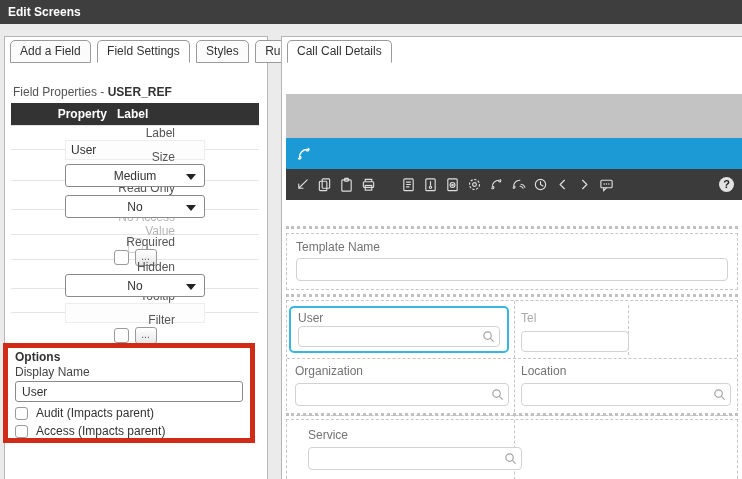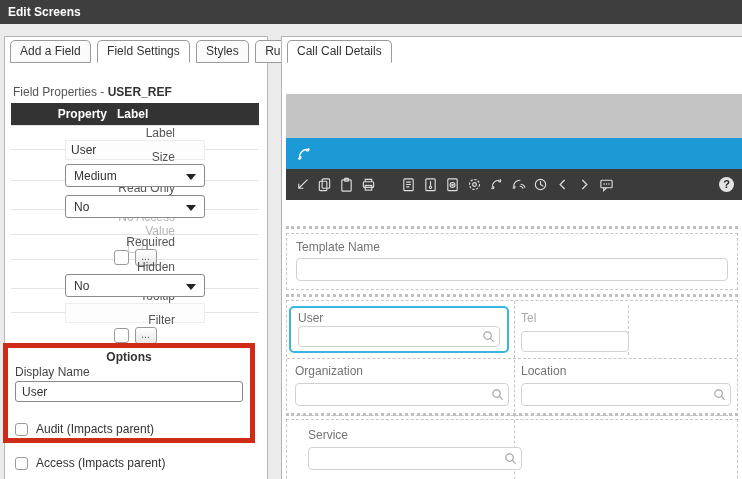--- a/index.html
+++ b/index.html
@@ -38,47 +38,47 @@
   .prow .col-l { width:96px; text-align:right; padding-right:8px; color:#555; }
   .prow .col-v { flex:1; display:flex; align-items:center; }
   .prow.dim .col-l { color:#b4b4b4; }
   .h24{height:24px}.h25{height:25px}.h27{height:27px}.h29{height:29px}.h31{height:31px}
   .flat-input {
     width:140px; height:20px; border:1px solid #ededed; background:#fdfdfd;
     font-family:inherit; font-size:12px; color:#333; padding:0 5px; outline:none;
   }
   .selbox {
     width:140px; height:23px; border:1px solid #8a8a8a; border-radius:3px; background:#fff;
-    display:flex; align-items:center; padding:0 8px; cursor:pointer; position:relative; color:#333;
+    display:flex; align-items:center; padding:0 8px; cursor:pointer; position:relative; color:#333;justify-content:center;
   }
   .selbox .caret { position:absolute; right:8px; top:9px; width:0; height:0;
     border-left:5px solid transparent; border-right:5px solid transparent; border-top:6px solid #222; }
   .cbx {
     width:15px; height:15px; border:1px solid #9a9a9a; border-radius:3px; background:#fff;
     display:inline-block; cursor:pointer; flex:none;
   }
   .cbx.dim { border-color:#cfcfcf; }
   .ellipsis-btn {
     width:22px; height:17px; margin-left:6px; border:1px solid #9a9a9a; border-radius:3px;
     background:linear-gradient(#fff,#e7e7e7); color:#555; font-size:10px; line-height:14px;
     text-align:center; cursor:pointer;
   }
 
   
   .options-box {
     position:absolute; left:-2px; top:306px; width:252px; height:100px;
     border:5px solid #cf2b17; background:#fff; padding:2px 7px;
   }
-  .options-box .ob-title { font-weight:bold; color:#333;text-align:center; }
+  .options-box .ob-title { font-weight:bold; color:#333; }
   .options-box .ob-label { color:#444; margin-top:1px; }
   .options-box input {
     width:100%; height:21px; border:1px solid #8a8a8a; border-radius:3px;
     font-family:inherit; font-size:12px; color:#333; padding:0 6px; margin-top:2px; outline:none;
   }
-  .ob-check { display:flex; align-items:center; margin-top:20px; color:#333; }
+  .ob-check { display:flex; align-items:center; margin-top:4px; color:#333; }
   .ob-check .cbx { width:13px; height:13px; margin-right:8px; }
 
   
   .gray-band { position:absolute; left:4px; right:-1px; top:57px; height:44px; background:#c3c3c3; }
   .blue-bar  { position:absolute; left:4px; right:-1px; top:101px; height:31px; background:#1b9ad6;
                display:flex; align-items:center; color:#fff; }
   .blue-bar .bicon { margin:0 8px 0 10px; display:flex; }
   .blue-bar span { font-weight:bold; font-size:12.5px; letter-spacing:2.5px; }
   .dark-toolbar { position:absolute; left:4px; right:-1px; top:132px; height:31px; background:#3b3b3b;
                display:flex; align-items:center; padding-left:9px; color:#dedede; }

